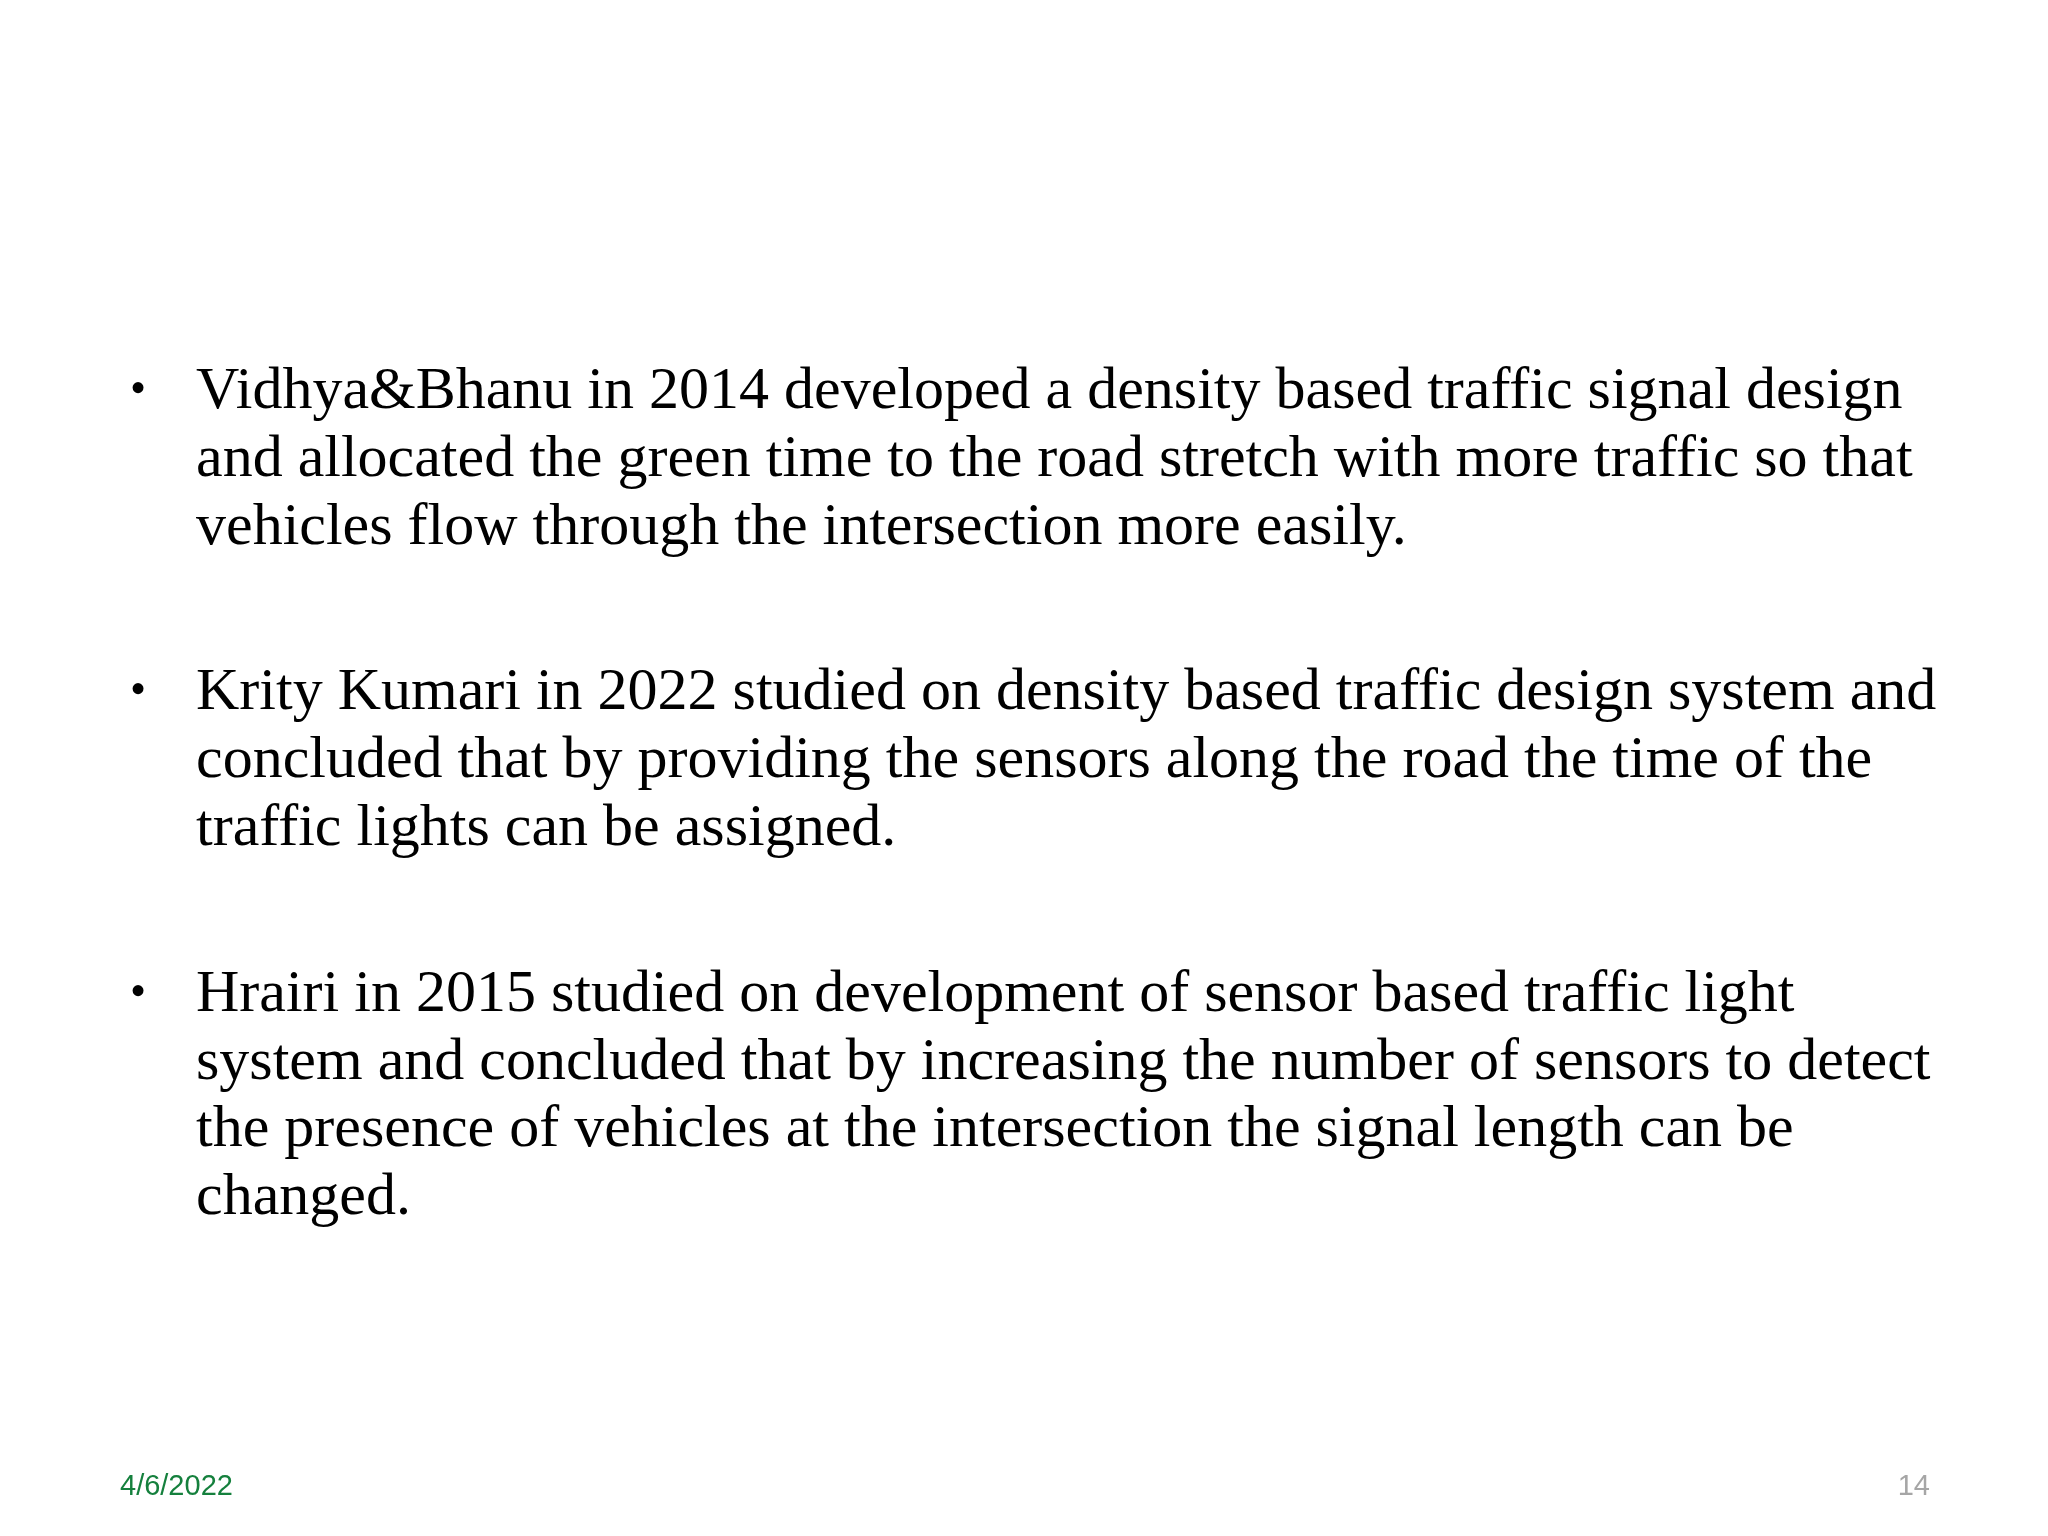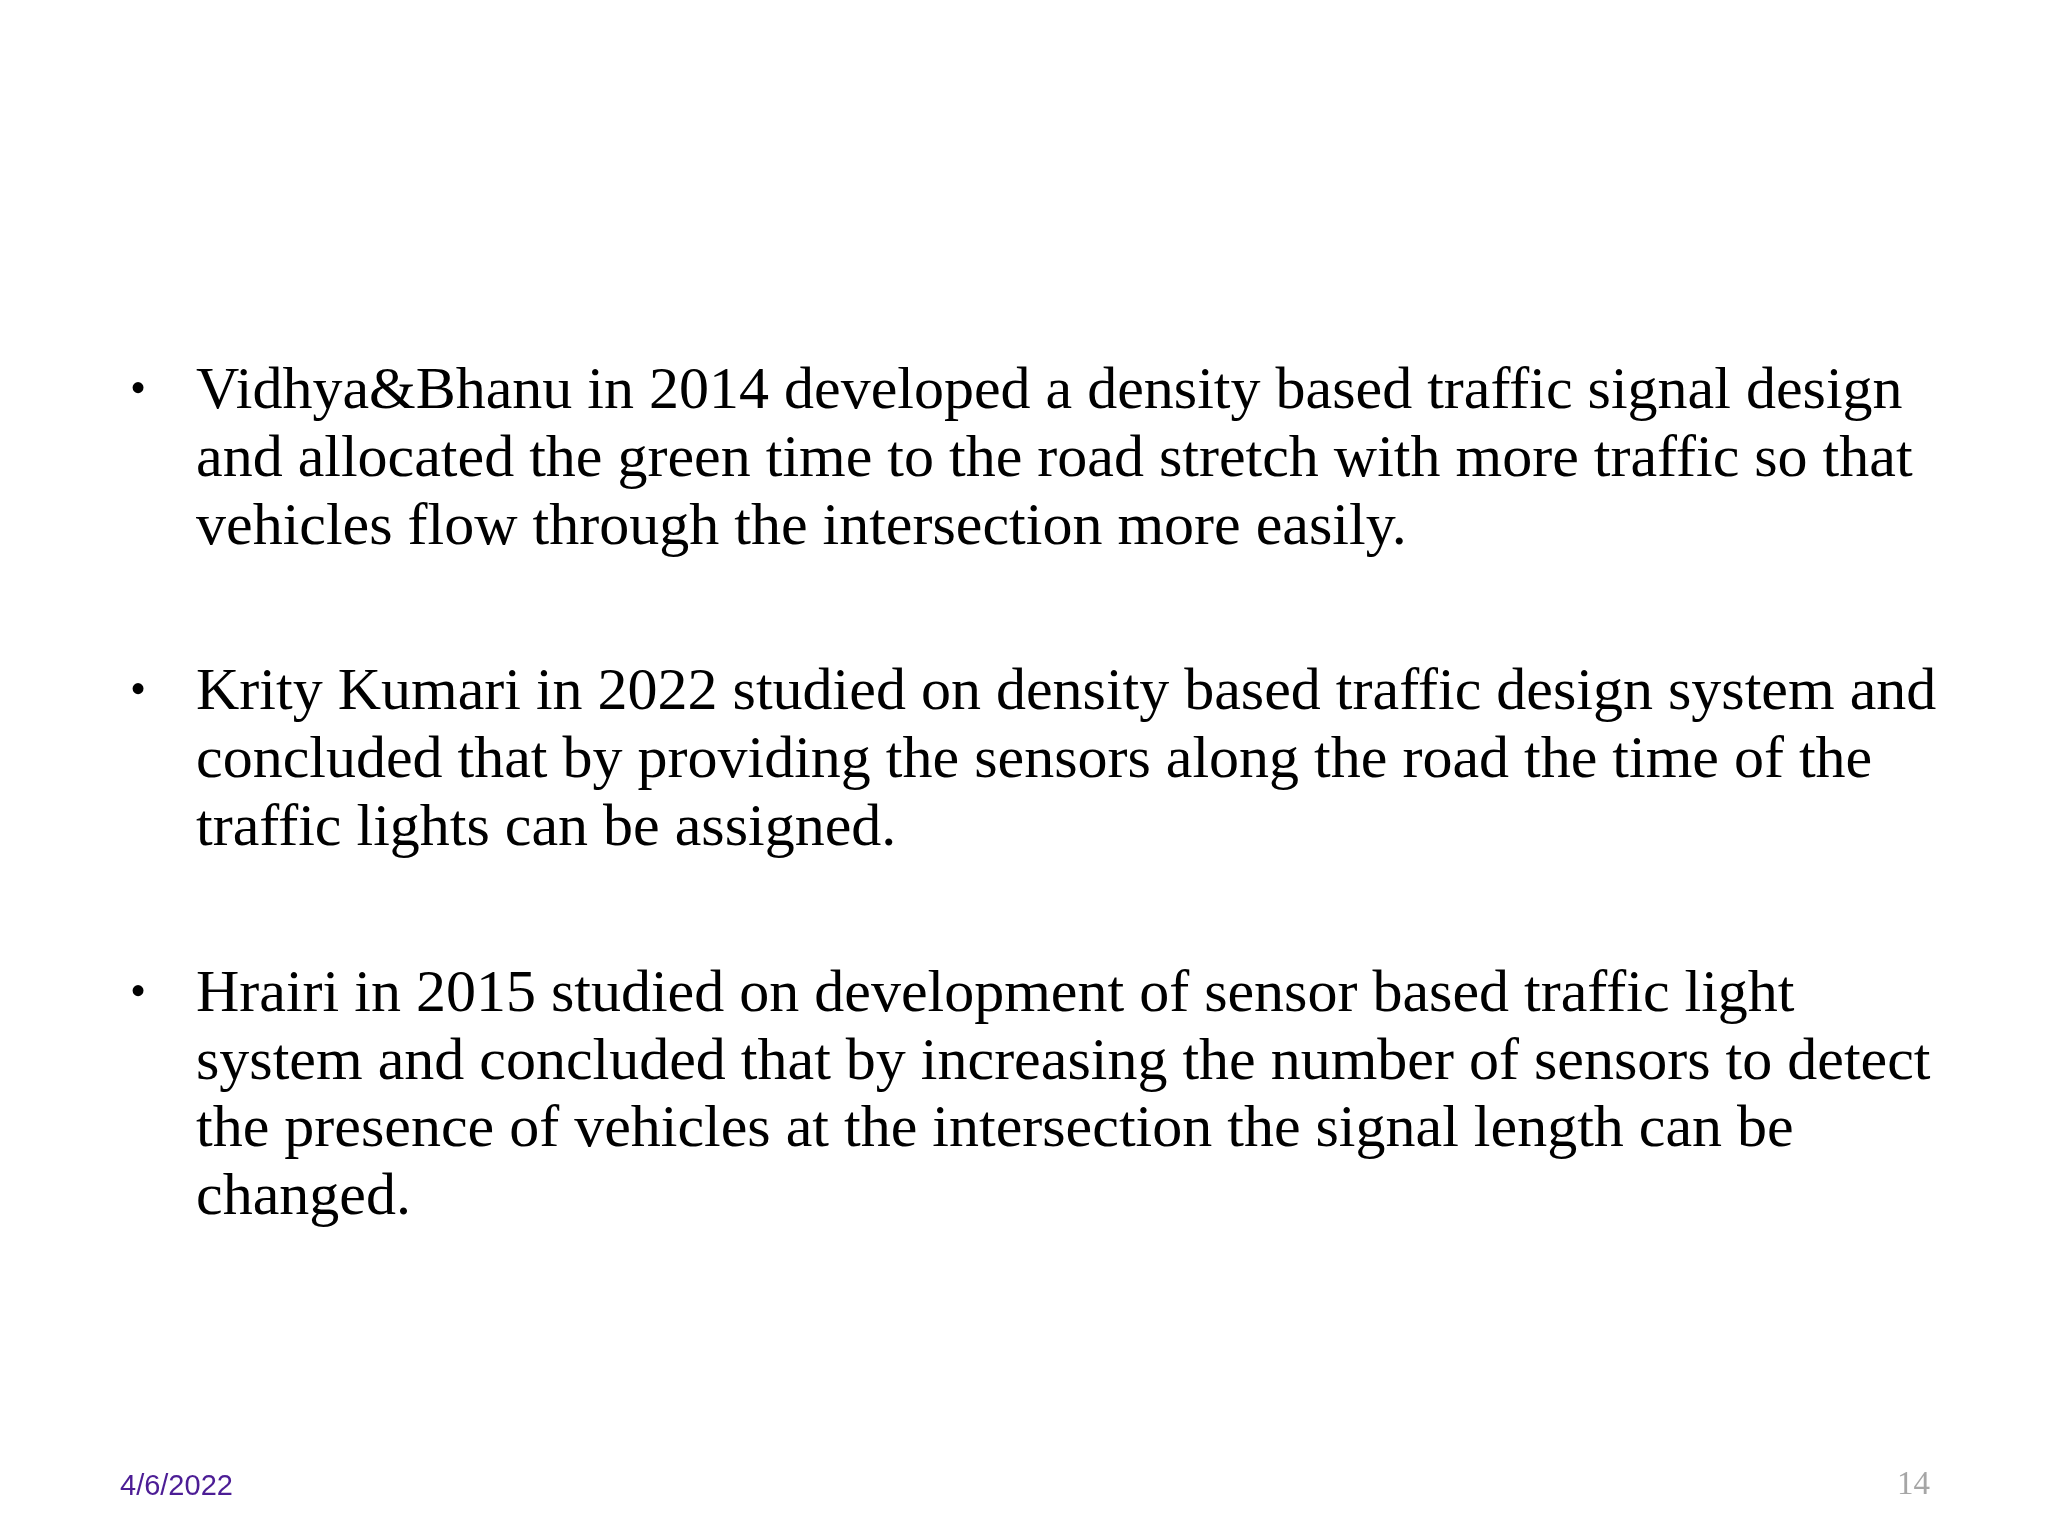--- a/index.html
+++ b/index.html
@@ -54,30 +54,30 @@
     left: 0;
     bottom: 0;
     width: 2048px;
     height: 90px;
   }
   .footer-date {
     position: absolute;
     left: 120px;
     bottom: 34px;
     font-size: 29px;
-    color: #4c1d95;
+    color: #15803d;
     font-family: "Liberation Sans", sans-serif;
   }
   .footer-page {
     position: absolute;
     right: 118px;
     bottom: 34px;
-    font-size: 33px;
+    font-size: 29px;
     color: #a6a6a6;
-    font-family: Liberation Serif, serif;
+    font-family: Liberation Sans, sans-serif;
   }
 </style>
 </head>
 <body>
 
 <div class="slide">
 
   <div class="content">
     <ul class="bullet-list">
       <li class="bullet-item">

